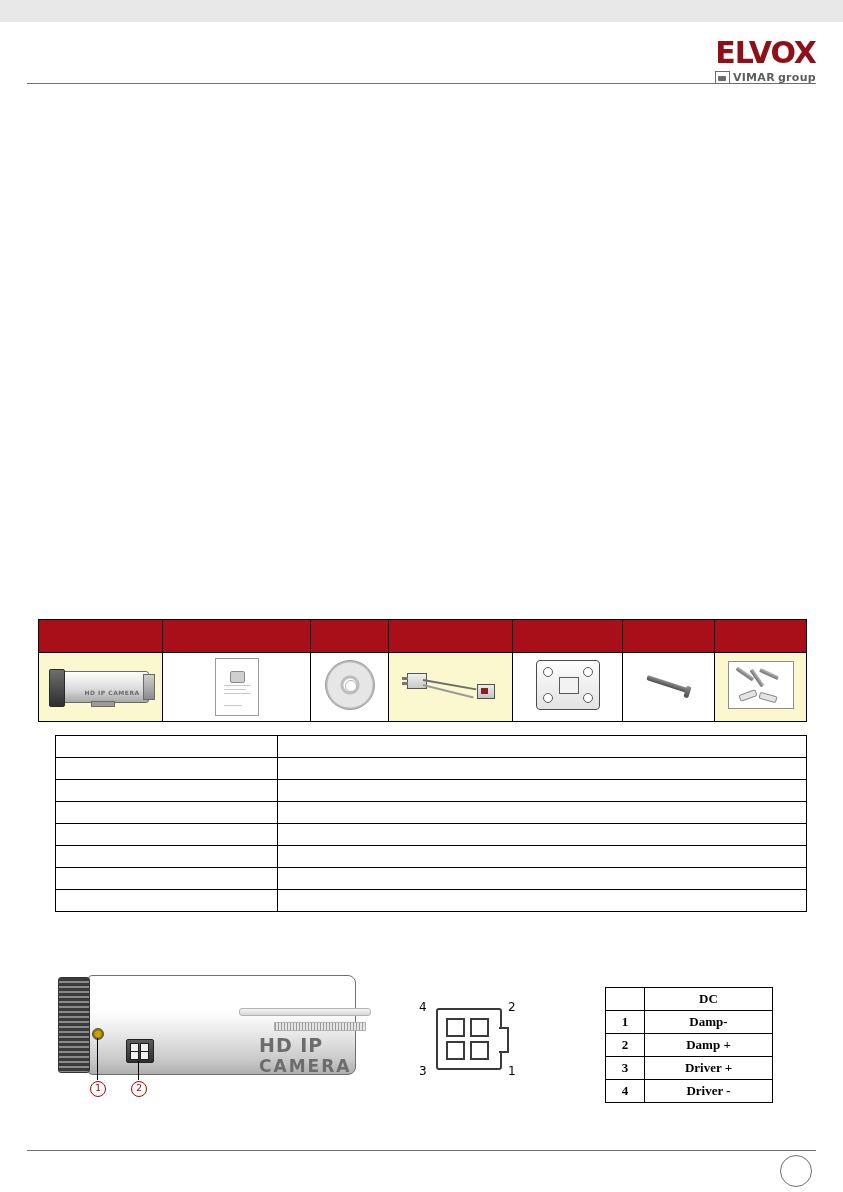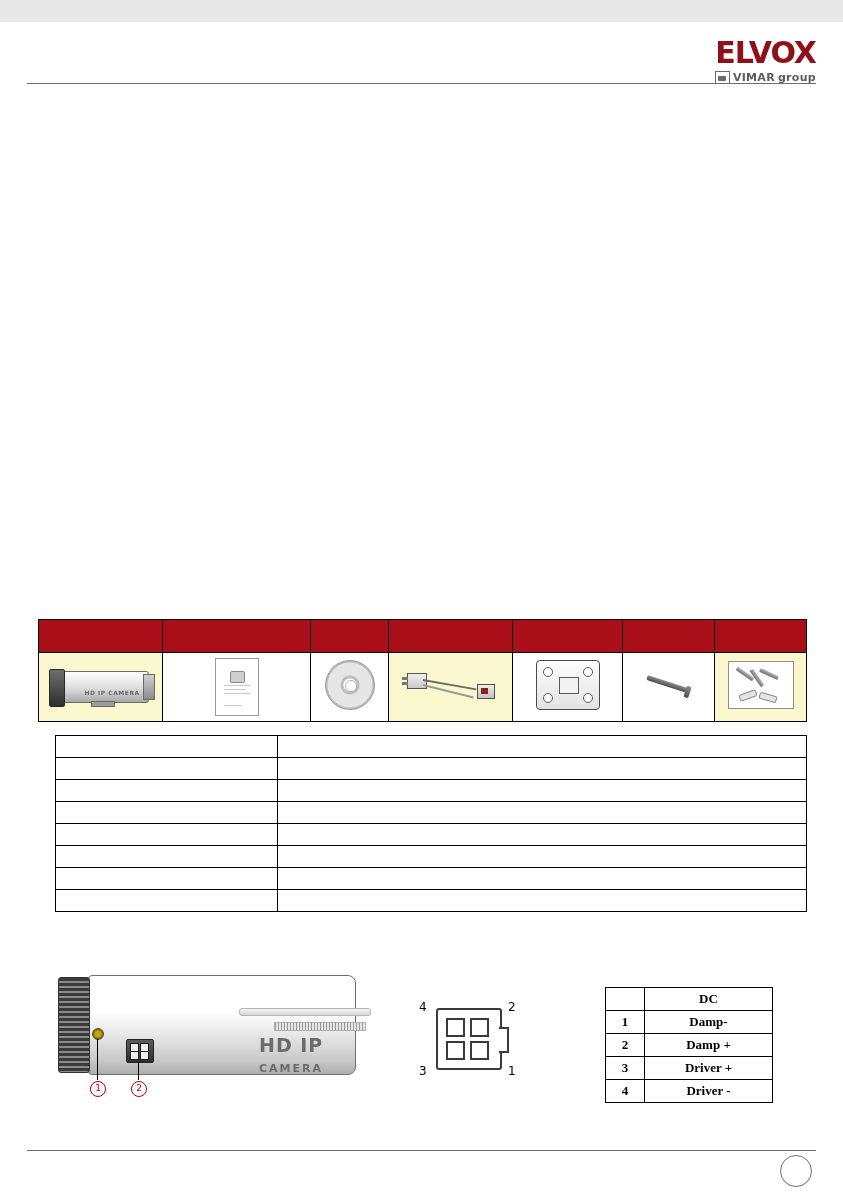--- a/index.html
+++ b/index.html
@@ -383,21 +383,21 @@
   .fig-cam .brand {
     position: absolute;
     left: 170px; top: 58px;
     font-family: "DejaVu Sans", sans-serif;
     font-weight: bold;
     font-size: 19px;
     color: #6c6c6c;
     letter-spacing: 1px;
   }
   .fig-cam .brand .small {
-    font-size: 11px;
+    font-size: 17px;
     letter-spacing: 2px;
     vertical-align: 2px;
   }
   .callout-line {
     position: absolute;
     width: 1px;
     background: #000000;
   }
   .callout-num {
     position: absolute;

